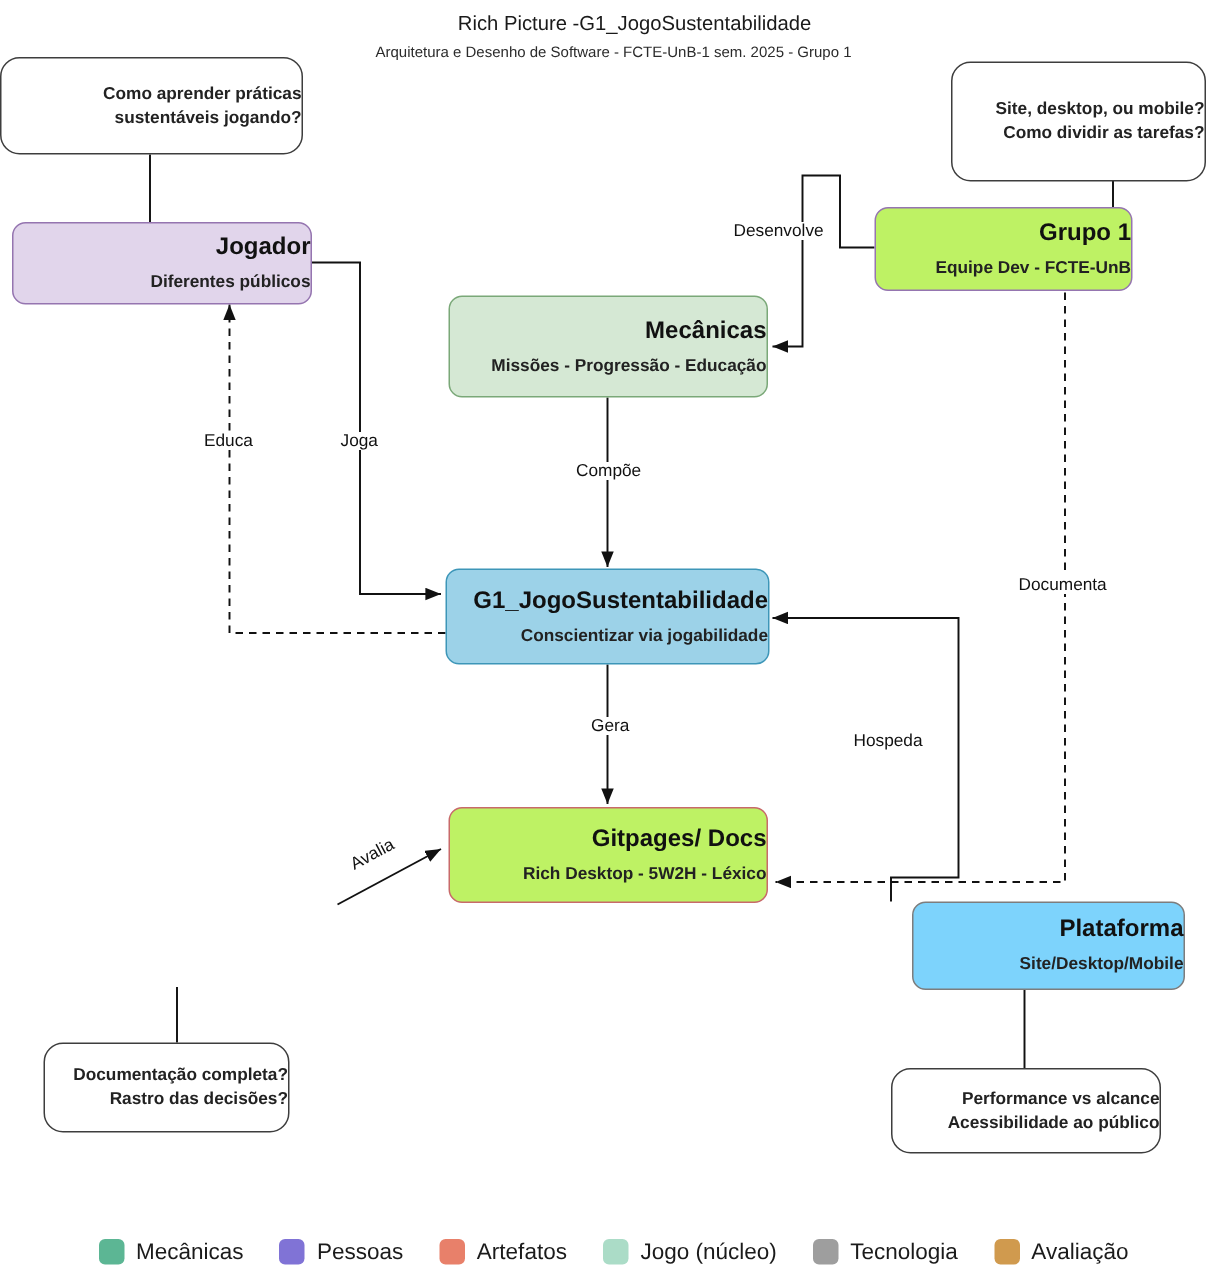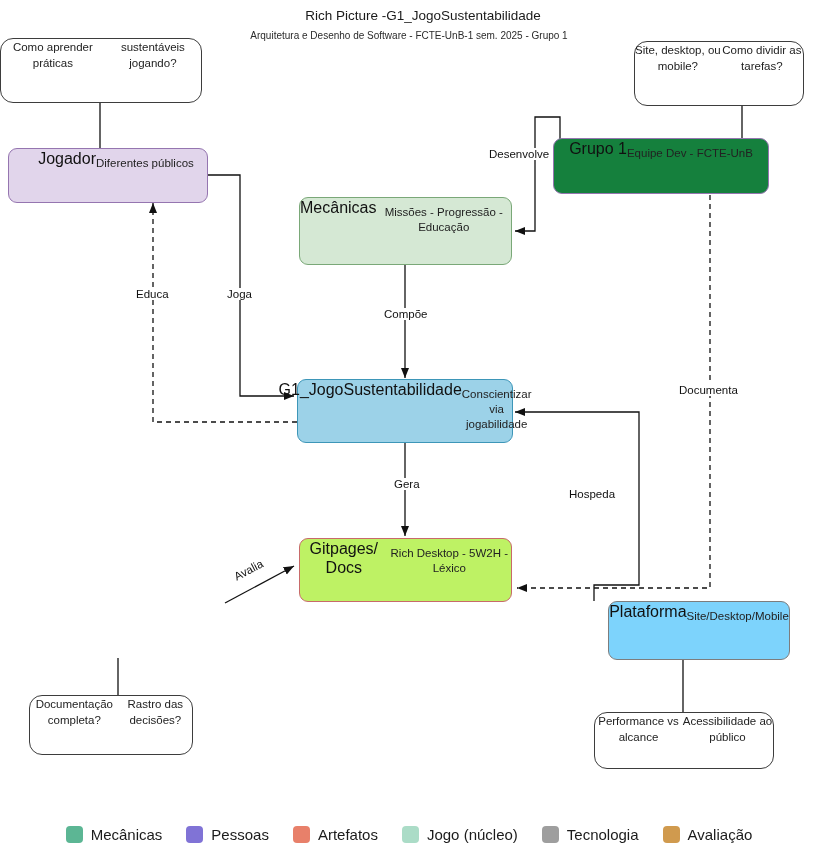--- a/index.html
+++ b/index.html
@@ -9,22 +9,22 @@
   
   .title{position:absolute;left:0;right:0;text-align:center;font-size:13.5px;color:#1a1a1a;}
   #doc-title{top:8px;font-size:13.5px;padding-left:28px;}
   #doc-subtitle{top:30px;font-size:10px;color:#2b2b2b;}
 
   
   #edges{position:absolute;left:0;top:0;width:818px;height:857px;}
 
   
   .node{position:absolute;box-sizing:border-box;border-radius:9px;
-        display:flex;flex-direction:row;align-items:flex-start;justify-content:center;
-        text-align:center;}
+        display:flex;flex-direction:column;align-items:flex-end;justify-content:center;
+        text-align:center;font-weight:bold;}
   .node .n-title{font-size:16px;line-height:19px;color:#111;}
   .node .n-sub{font-size:11.5px;line-height:15px;color:#222;margin-top:7px;}
   .node.plain{border:1.3px solid #3d3d3d;background:#ffffff;border-radius:13px;}
   .node.plain .q{font-size:11.5px;line-height:16px;color:#222;}
 
   
   .elabel{position:absolute;font-size:11.5px;color:#111;white-space:nowrap;background:#fff;
           padding:0 3px;}
   .elabel.rot{background:transparent;padding:0;}
 
@@ -85,31 +85,31 @@
   <div class="elabel" style="left:391px;top:478px;">Gera</div>
   <div class="elabel" style="left:566px;top:488px;">Hospeda</div>
   <div class="elabel" style="left:676px;top:384px;">Documenta</div>
   <div class="elabel rot" style="left:232px;top:572px;transform:rotate(-28deg);transform-origin:left top;">Avalia</div>
 
   <div class="node plain" style="left:0px;top:38px;width:202px;height:65px;">
     <div class="q">Como aprender práticas</div>
     <div class="q">sustentáveis jogando?</div>
   </div>
 
-  <div class="node plain" style="left:634px;top:41px;width:170px;height:65px;">
+  <div class="node plain" style="left:634px;top:41px;width:170px;height:80px;">
     <div class="q">Site, desktop, ou mobile?</div>
     <div class="q">Como dividir as tarefas?</div>
   </div>
 
   <div class="node" style="left:8px;top:148px;width:200px;height:55px;background:#e1d5eb;border:1.3px solid #9575b0;padding-left:16px;">
     <div class="n-title">Jogador</div>
     <div class="n-sub">Diferentes públicos</div>
   </div>
 
-  <div class="node" style="left:553px;top:138px;width:216px;height:56px;background:#15803d;border:1.3px solid #9575b0;">
+  <div class="node" style="left:583px;top:138px;width:172px;height:56px;background:#bef264;border:1.3px solid #9575b0;">
     <div class="n-title">Grupo 1</div>
     <div class="n-sub">Equipe Dev - FCTE-UnB</div>
   </div>
 
   <div class="node" style="left:299px;top:197px;width:213px;height:68px;background:#d5e8d4;border:1.3px solid #7aa878;">
     <div class="n-title">Mecânicas</div>
     <div class="n-sub">Missões - Progressão - Educação</div>
   </div>
 
   <div class="node" style="left:297px;top:379px;width:216px;height:64px;background:#9cd2e8;border:1.3px solid #3d96b8;">

